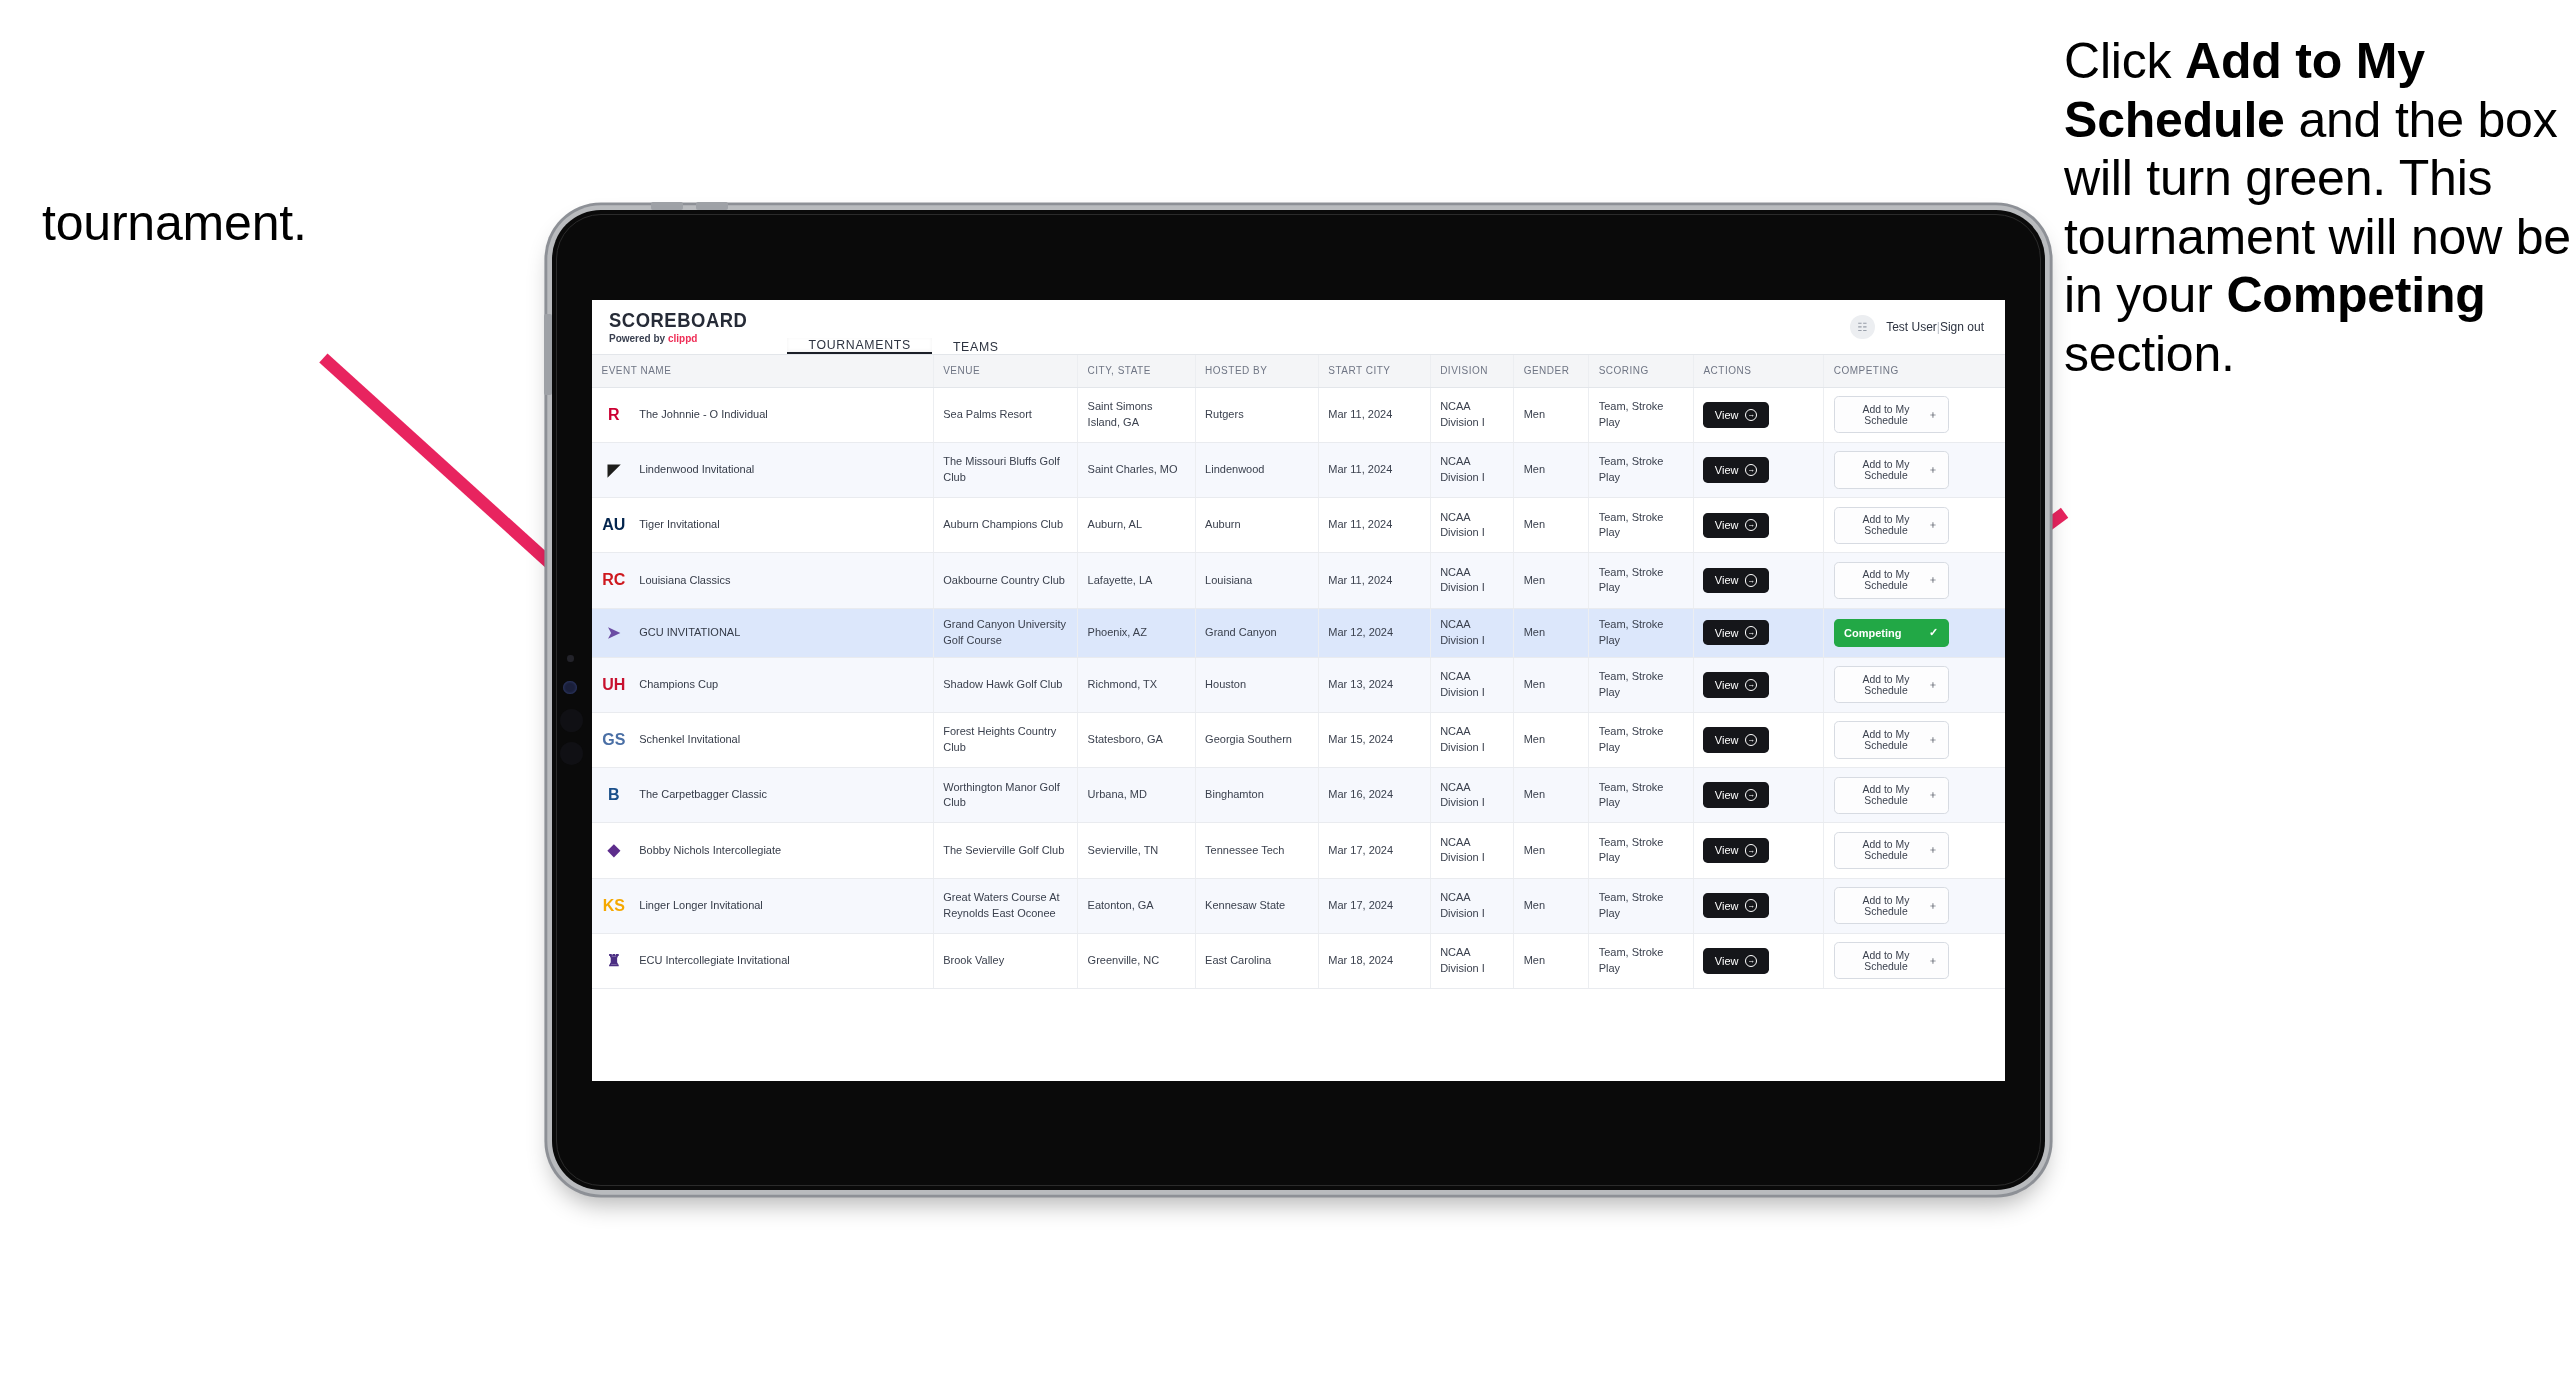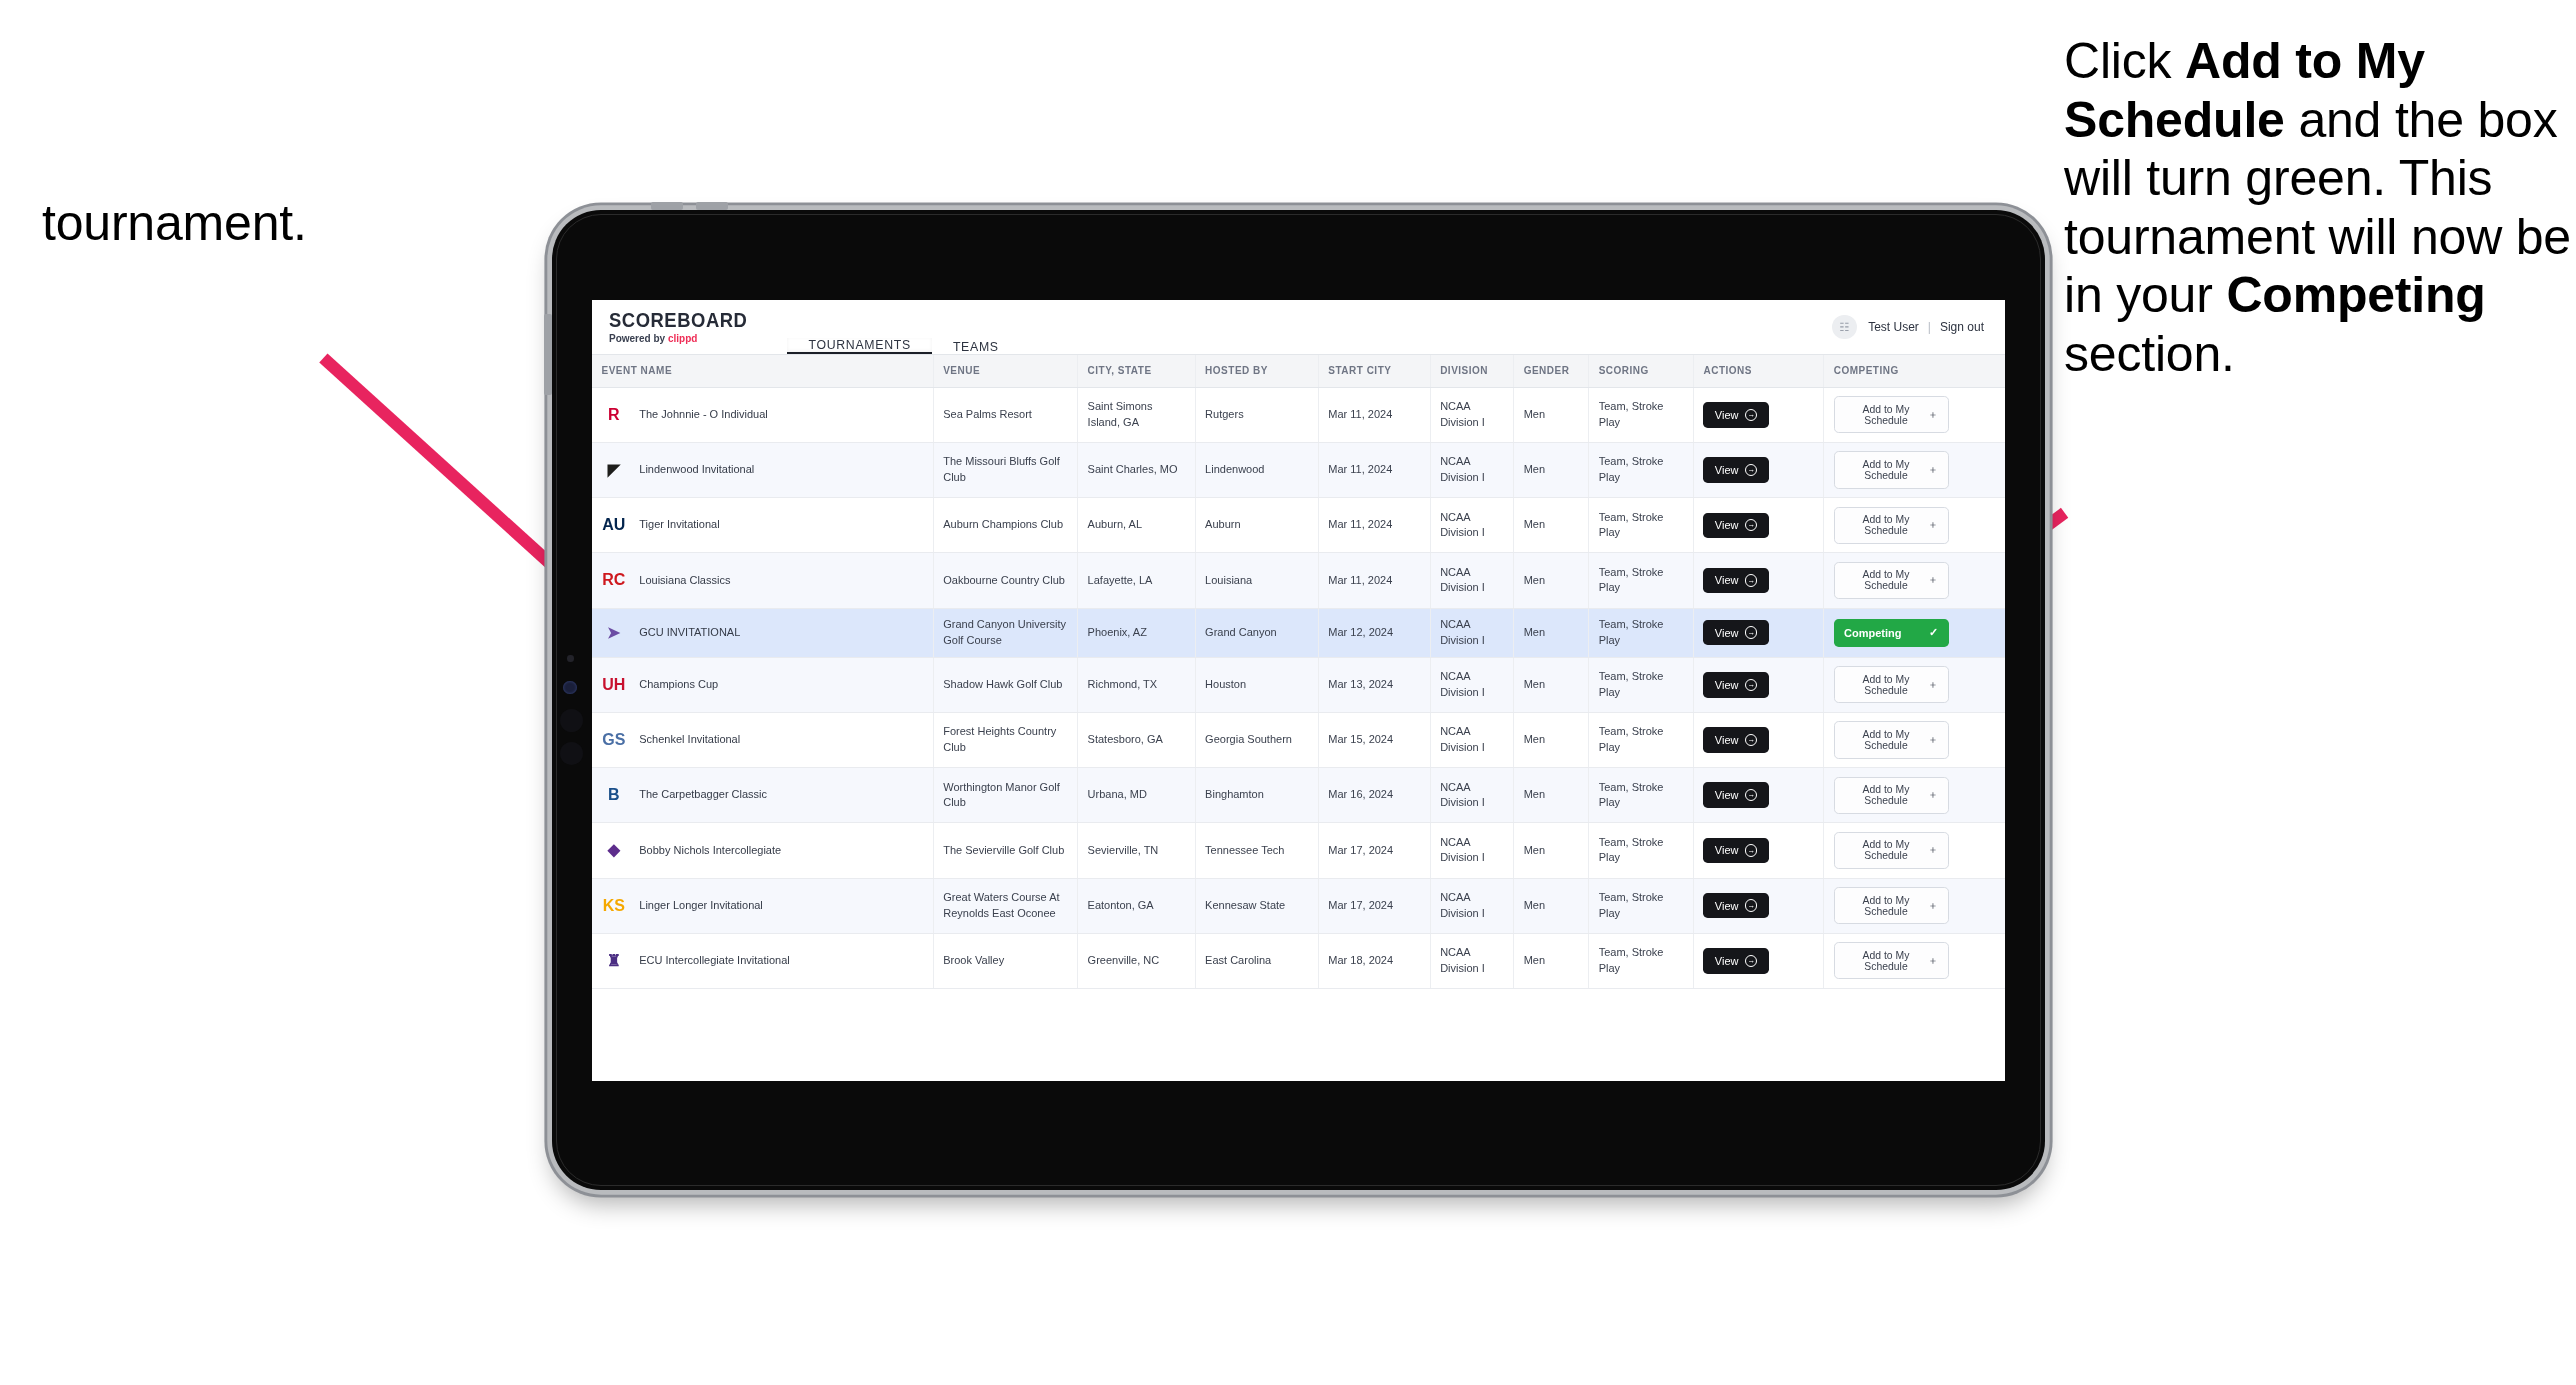--- a/index.html
+++ b/index.html
@@ -102,32 +102,32 @@
     border-bottom: 2.8px solid #1b1f27;
     font-weight: 500;
     box-shadow: 0 -0.9px 3.8px rgba(0,0,0,0.06) inset;
   }
   .header-right { margin-left: auto; display: flex; align-items: center; padding-right: 21px; gap: 11.4px; }
   .avatar {
     width: 24.6px; height: 24.6px; border-radius: 50%;
     background: #eceef1; display: flex; align-items: center; justify-content: center;
     color: #9aa0ab; font-size: 11.4px;
   }
-  .user-meta { font-size: 12px; color: #2d3340; display: flex; gap: 9px; align-items: center; }
+  .user-meta { font-size: 12px; color: #2d3340; display: flex; gap: 0; align-items: center; }
   .user-meta .sep { color: #b8bdc6; }
   .user-meta .signout { cursor: pointer; }
 
   
   table.tournaments { width: 100%; border-collapse: collapse; table-layout: fixed; }
   table.tournaments thead th {
     background: #f4f5f7;
     font-size: 10px;
     letter-spacing: 0.5px;
     color: #6f7584;
-    font-weight: 700;
+    font-weight: 400;
     text-align: left;
     padding: 10.4px 9.5px;
     border-bottom: 0.9px solid #e3e6ea;
     border-right: 0.9px solid #eceef1;
     white-space: nowrap;
   }
   table.tournaments thead th:last-child { border-right: none; }
   table.tournaments tbody td {
     font-size: 11px;
     color: #3b414e;

